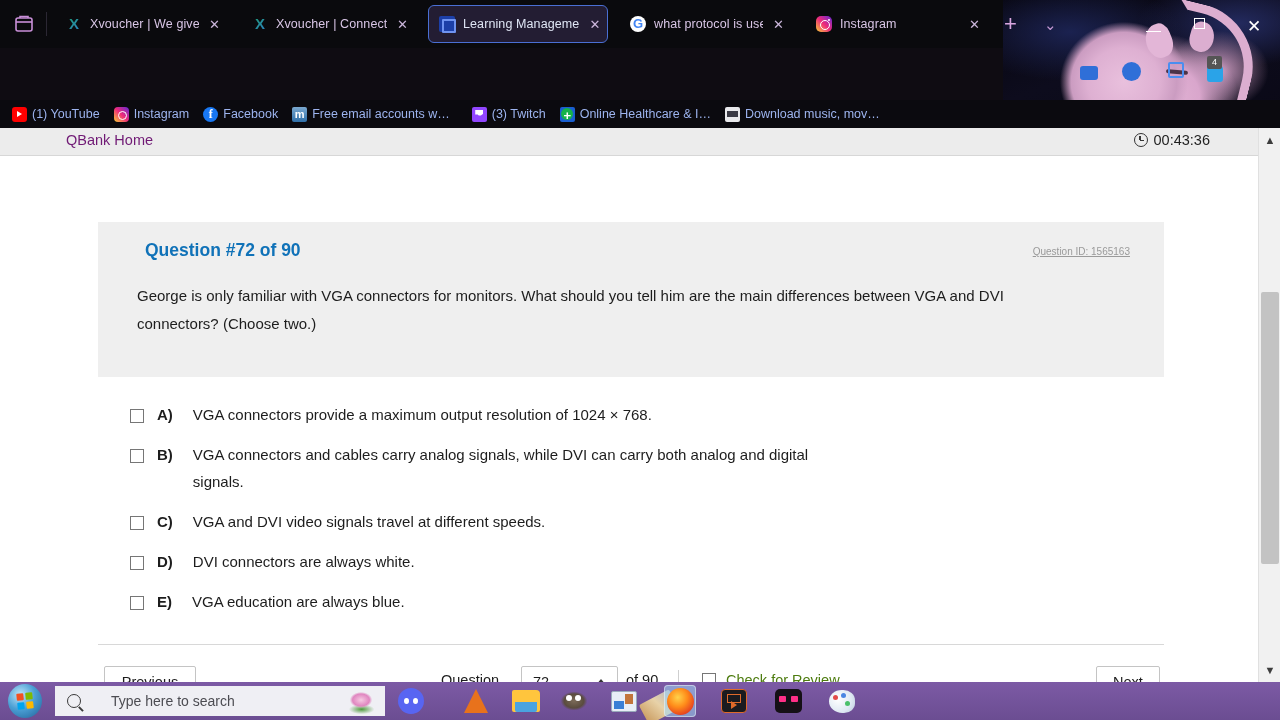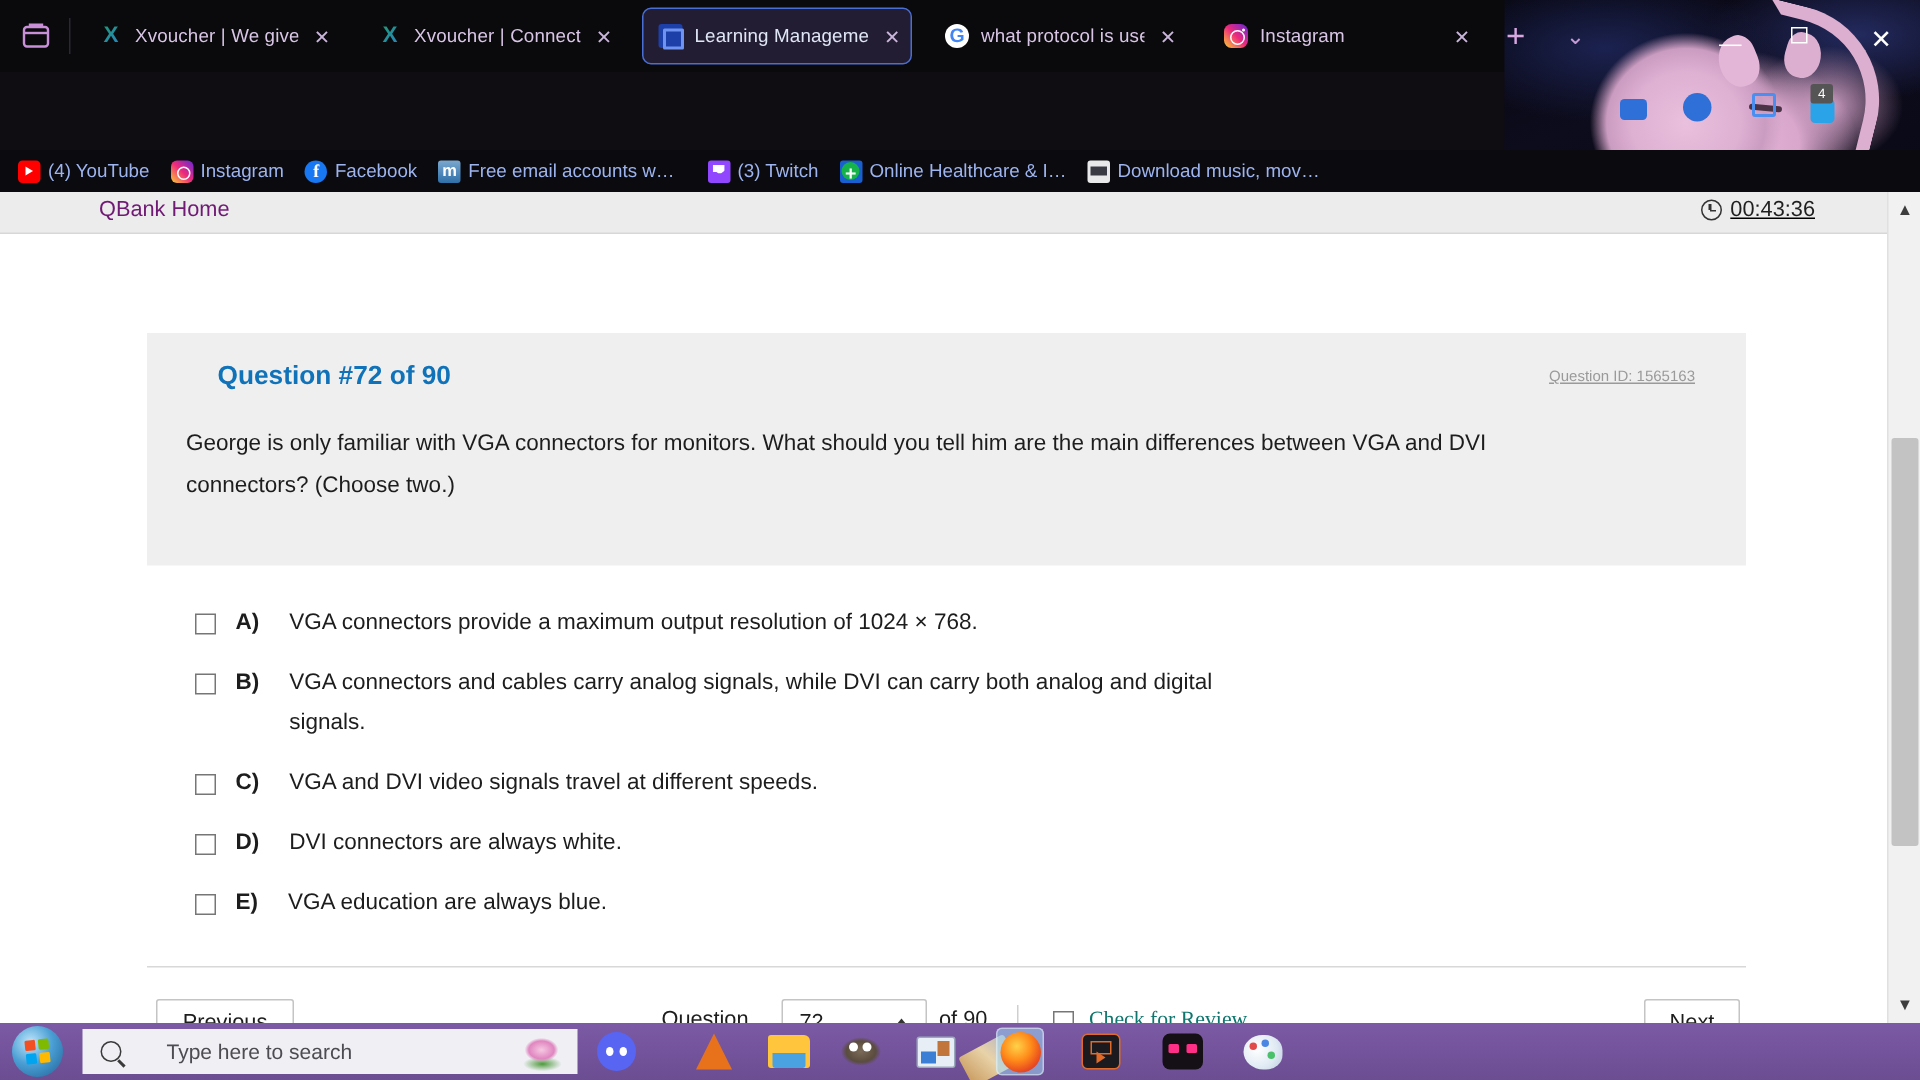--- a/index.html
+++ b/index.html
@@ -115,32 +115,32 @@
   .ico-tw::after{ content:""; position:absolute; left:3.5px; top:3px; width:8px; height:6px; background:#fff; clip-path:polygon(0 0,100% 0,100% 70%,70% 100%,45% 100%,30% 85%,0 85%); }
   .ico-plus{ background:#1a5fd0; position:relative; }
   .ico-plus::after{ content:"+"; position:absolute; inset:0; color:#fff; font-size:13px; font-weight:700; text-align:center; line-height:15px; background:#15b34a; border-radius:50%; margin:1.5px; }
   .ico-dl{ background:#e9e9ec; position:relative; }
   .ico-dl::after{ content:""; position:absolute; left:2px; top:4px; width:11px; height:6px; background:#3a3a44; }
 
   
   #page { position:absolute; left:0; top:128px; width:1280px; height:554px; background:#fff; }
   #qb-header { position:absolute; left:0; top:0; width:1258px; height:28px; background:#ececec; border-bottom:1px solid #d7d7d7; }
   #qbank-home { position:absolute; left:30px; top:4px; font-size:14.5px; color:#701a75; cursor:pointer;margin-left:36px; }
-  #timer-wrap { position:absolute; right:48px; top:4px; display:flex; align-items:center; gap:6px;text-decoration:underline; }
+  #timer-wrap { position:absolute; right:48px; top:4px; display:flex; align-items:center; gap:6px; }
   #clock-icon { width:14px; height:14px; border:1.6px solid #333; border-radius:50%; position:relative; }
   #clock-icon::after{ content:""; position:absolute; left:4.6px; top:2px; width:1.4px; height:4.4px; background:#333; }
   #clock-icon::before{ content:""; position:absolute; left:5.4px; top:6px; width:3.6px; height:1.4px; background:#333; }
   #timer-text { font-size:14.5px; color:#1f1f1f; }
 
   #content { position:absolute; left:0; top:28px; width:1258px; height:526px; background:#fff; }
 
   #qcard { position:absolute; left:98px; top:66px; width:1066px; height:155px; background:#efefef; }
   #qtitle { position:absolute; left:32px; top:18px; font-size:17.5px; font-weight:700; color:#1072b8;margin-left:15px; }
   #qid { position:absolute; right:34px; top:24px; font-size:10px; color:#9a9a9a;text-decoration:underline; }
-  #qstem { position:absolute; left:26px; top:60px; width:948px; font-size:15px; line-height:28px; color:#1d1d1d; }
+  #qstem { position:absolute; left:39px; top:60px; width:948px; font-size:15px; line-height:28px; color:#1d1d1d; }
 
   #options { position:absolute; left:130px; top:250px; width:1030px; }
   .opt { display:flex; align-items:flex-start; margin-bottom:18px; }
   .opt-cb {
     width:14px; height:14px; flex:0 0 14px; border:1px solid #767676;
     background:#fff; margin-top:3px; cursor:pointer;
   }
   .opt-letter { font-size:15px; font-weight:700; color:#1d1d1d; margin-left:13px; flex:0 0 auto; }
   .opt-text { font-size:15px; line-height:27px; color:#1d1d1d; margin-left:20px; max-width:620px; margin-top:-5px; }
 
@@ -159,21 +159,21 @@
     position:absolute; left:423px; top:0; width:97px; height:32px;
     border:1px solid #c4c4c4; background:#fff; border-radius:2px;
     display:flex; align-items:center; cursor:pointer;
   }
   #qselect-val { font-size:14.5px; color:#1d1d1d; margin-left:11px; }
   #qselect-arrow { position:absolute; right:11px; top:12px; width:0; height:0; border-left:5px solid transparent; border-right:5px solid transparent; border-bottom:6px solid #333; }
   #qof { position:absolute; left:528px; top:6px; font-size:14.5px; color:#1d1d1d; }
   #nav-sep { position:absolute; left:580px; top:4px; width:1px; height:24px; background:#cfcfcf; }
   #review-wrap { position:absolute; left:604px; top:6px; display:flex; align-items:center; gap:10px; }
   #review-cb { width:14px; height:14px; border:1px solid #767676; background:#fff; cursor:pointer; }
-  #review-label { font-size:14.5px; color:#0f766e;font-family:Liberation Serif, serif; }
+  #review-label { font-size:14.5px; color:#4d7c0f; }
 
   
   #scrollbar { position:absolute; right:0; top:0; width:22px; height:554px; background:#f1f1f1; border-left:1px solid #e0e0e0; }
   .sb-arrow { position:absolute; left:0; width:22px; height:20px; color:#3d3d3d; font-size:11px; text-align:center; line-height:20px; cursor:pointer; }
   #sb-up { top:2px; }
   #sb-down { bottom:2px; }
   #sb-thumb { position:absolute; left:2px; top:164px; width:18px; height:272px; background:#c3c3c3; border-radius:2px; cursor:pointer; }
 
   
   #taskbar { position:absolute; left:0; top:682px; width:1280px; height:38px; background:linear-gradient(#7c5aa5,#6b4d92); }
@@ -290,21 +290,21 @@
           <path d="M3 13h2M9 13h8"></path>
       </svg>
       <span id="url-text">https://www.<b>kaplanlearn.com</b>/education/qbank/view/100334186?testId=317639005</span>
       <span id="bookmark-star">☆</span>
     </div>
   </div>
 
   <div id="bmbar">
     <div class="bm">
       <span class="bm-ico ico-yt"></span>
-      <span class="bm-label">(4) YouTube</span>
+      <span class="bm-label">(1) YouTube</span>
     </div>
     <div class="bm">
       <span class="bm-ico ico-ig"></span>
       <span class="bm-label">Instagram</span>
     </div>
     <div class="bm">
       <span class="bm-ico ico-fb">f</span>
       <span class="bm-label">Facebook</span>
     </div>
     <div class="bm">

